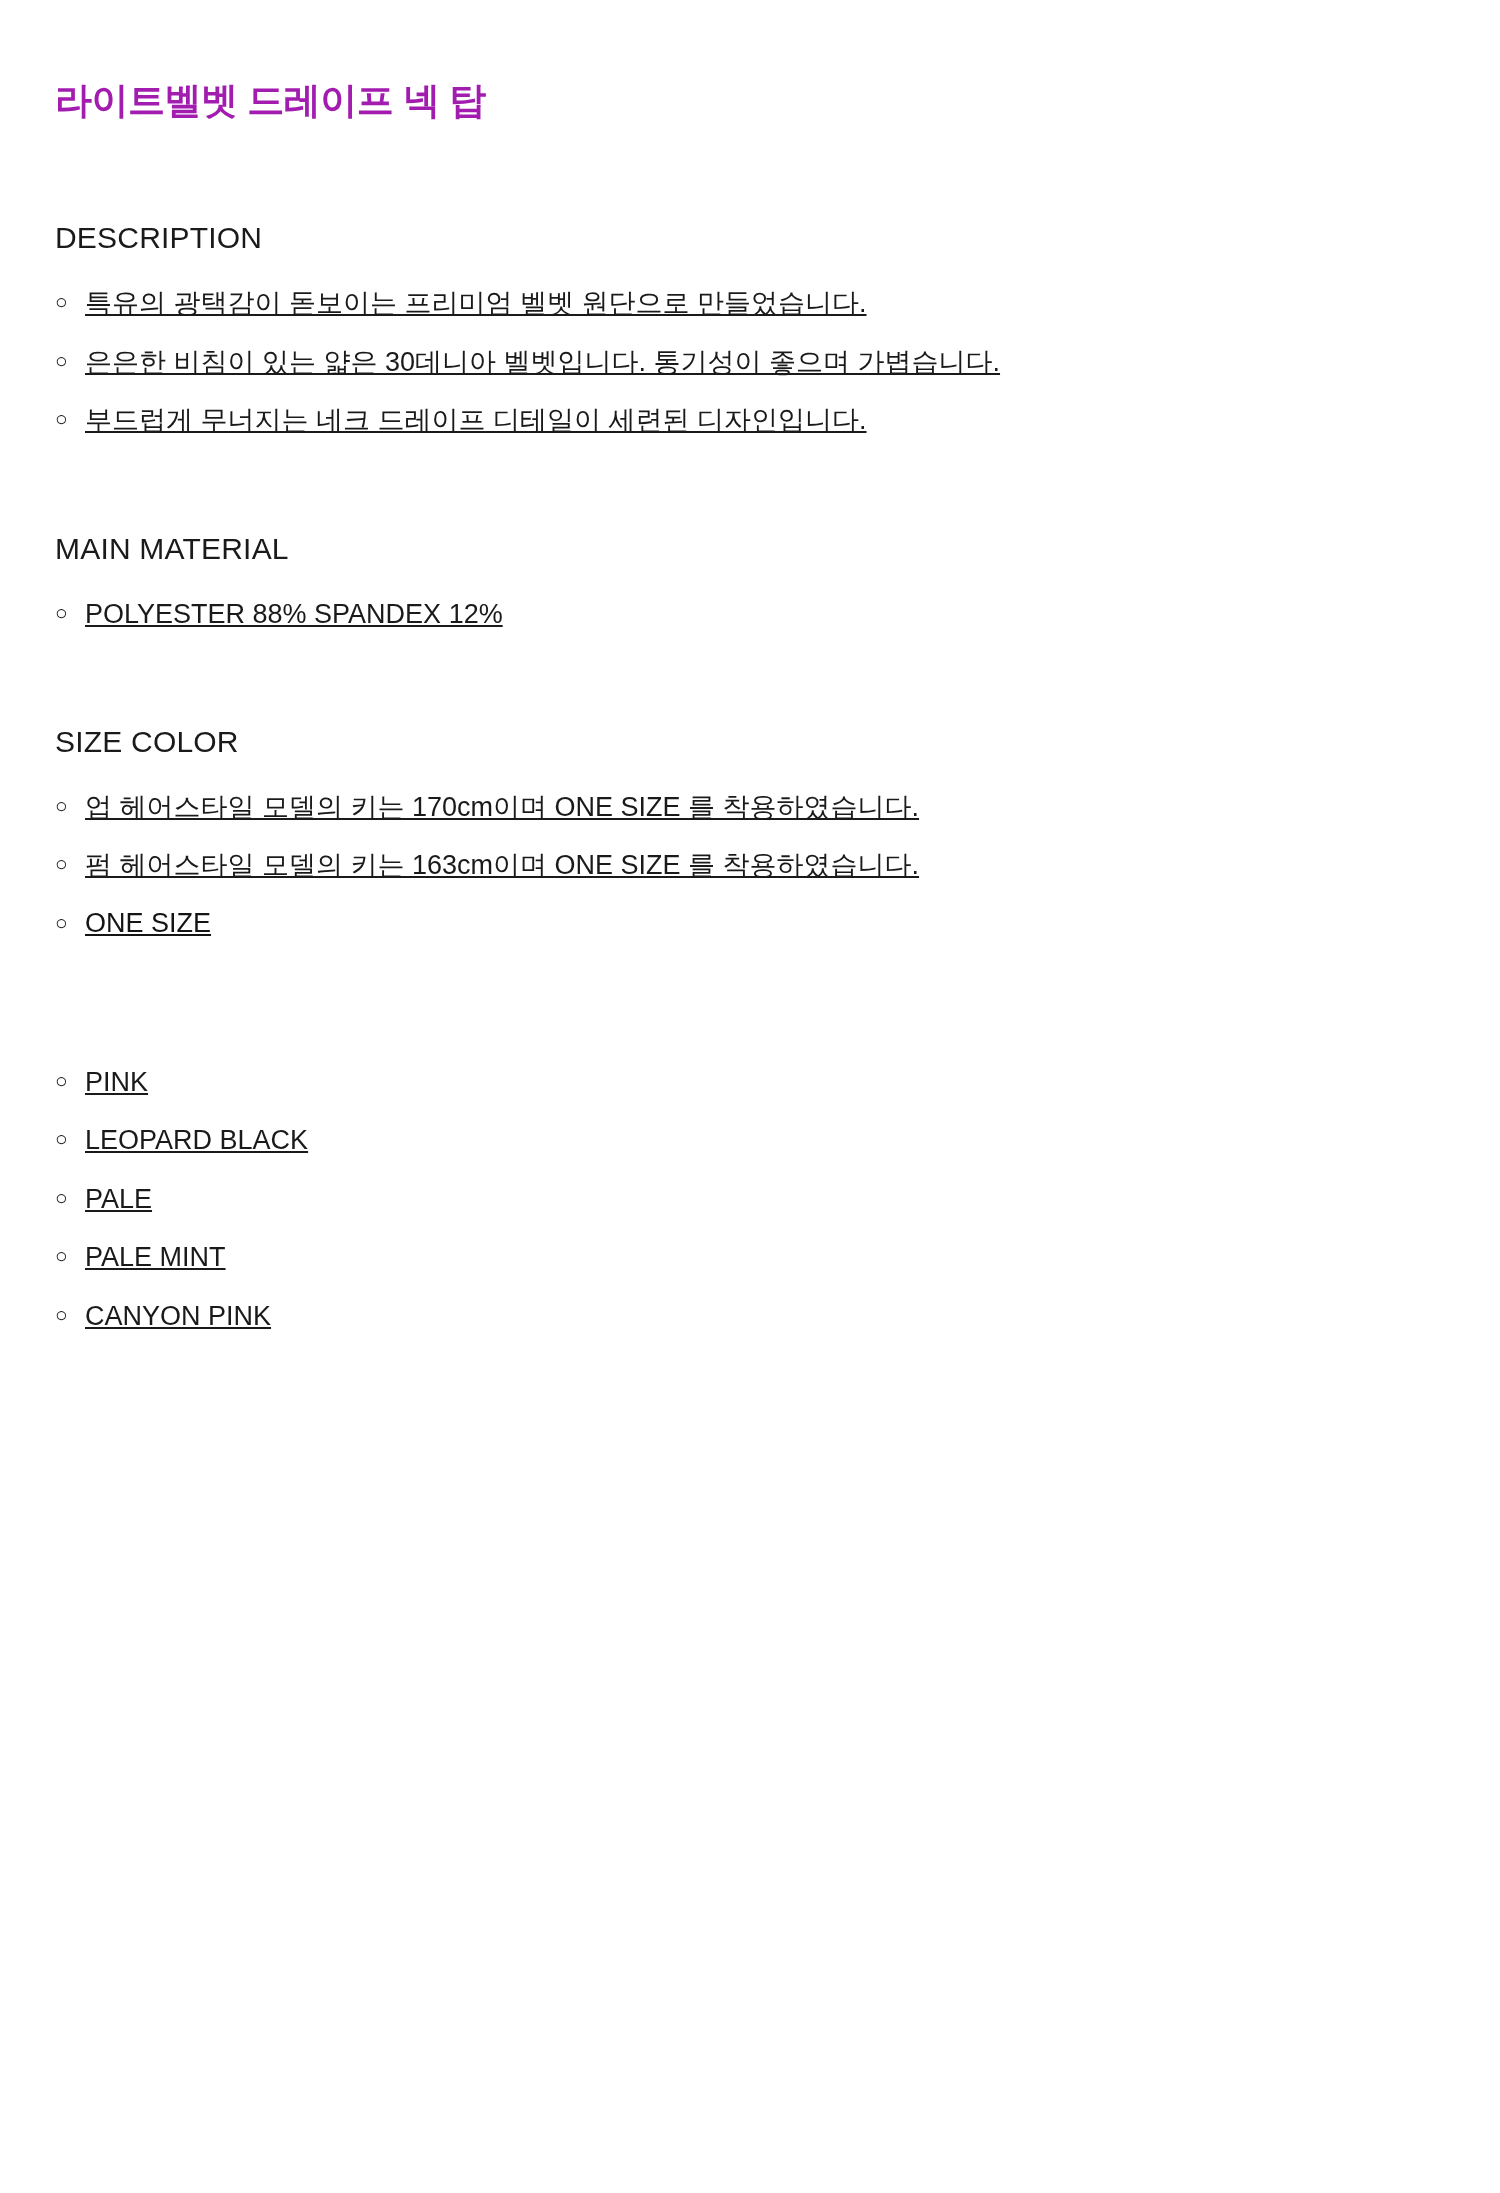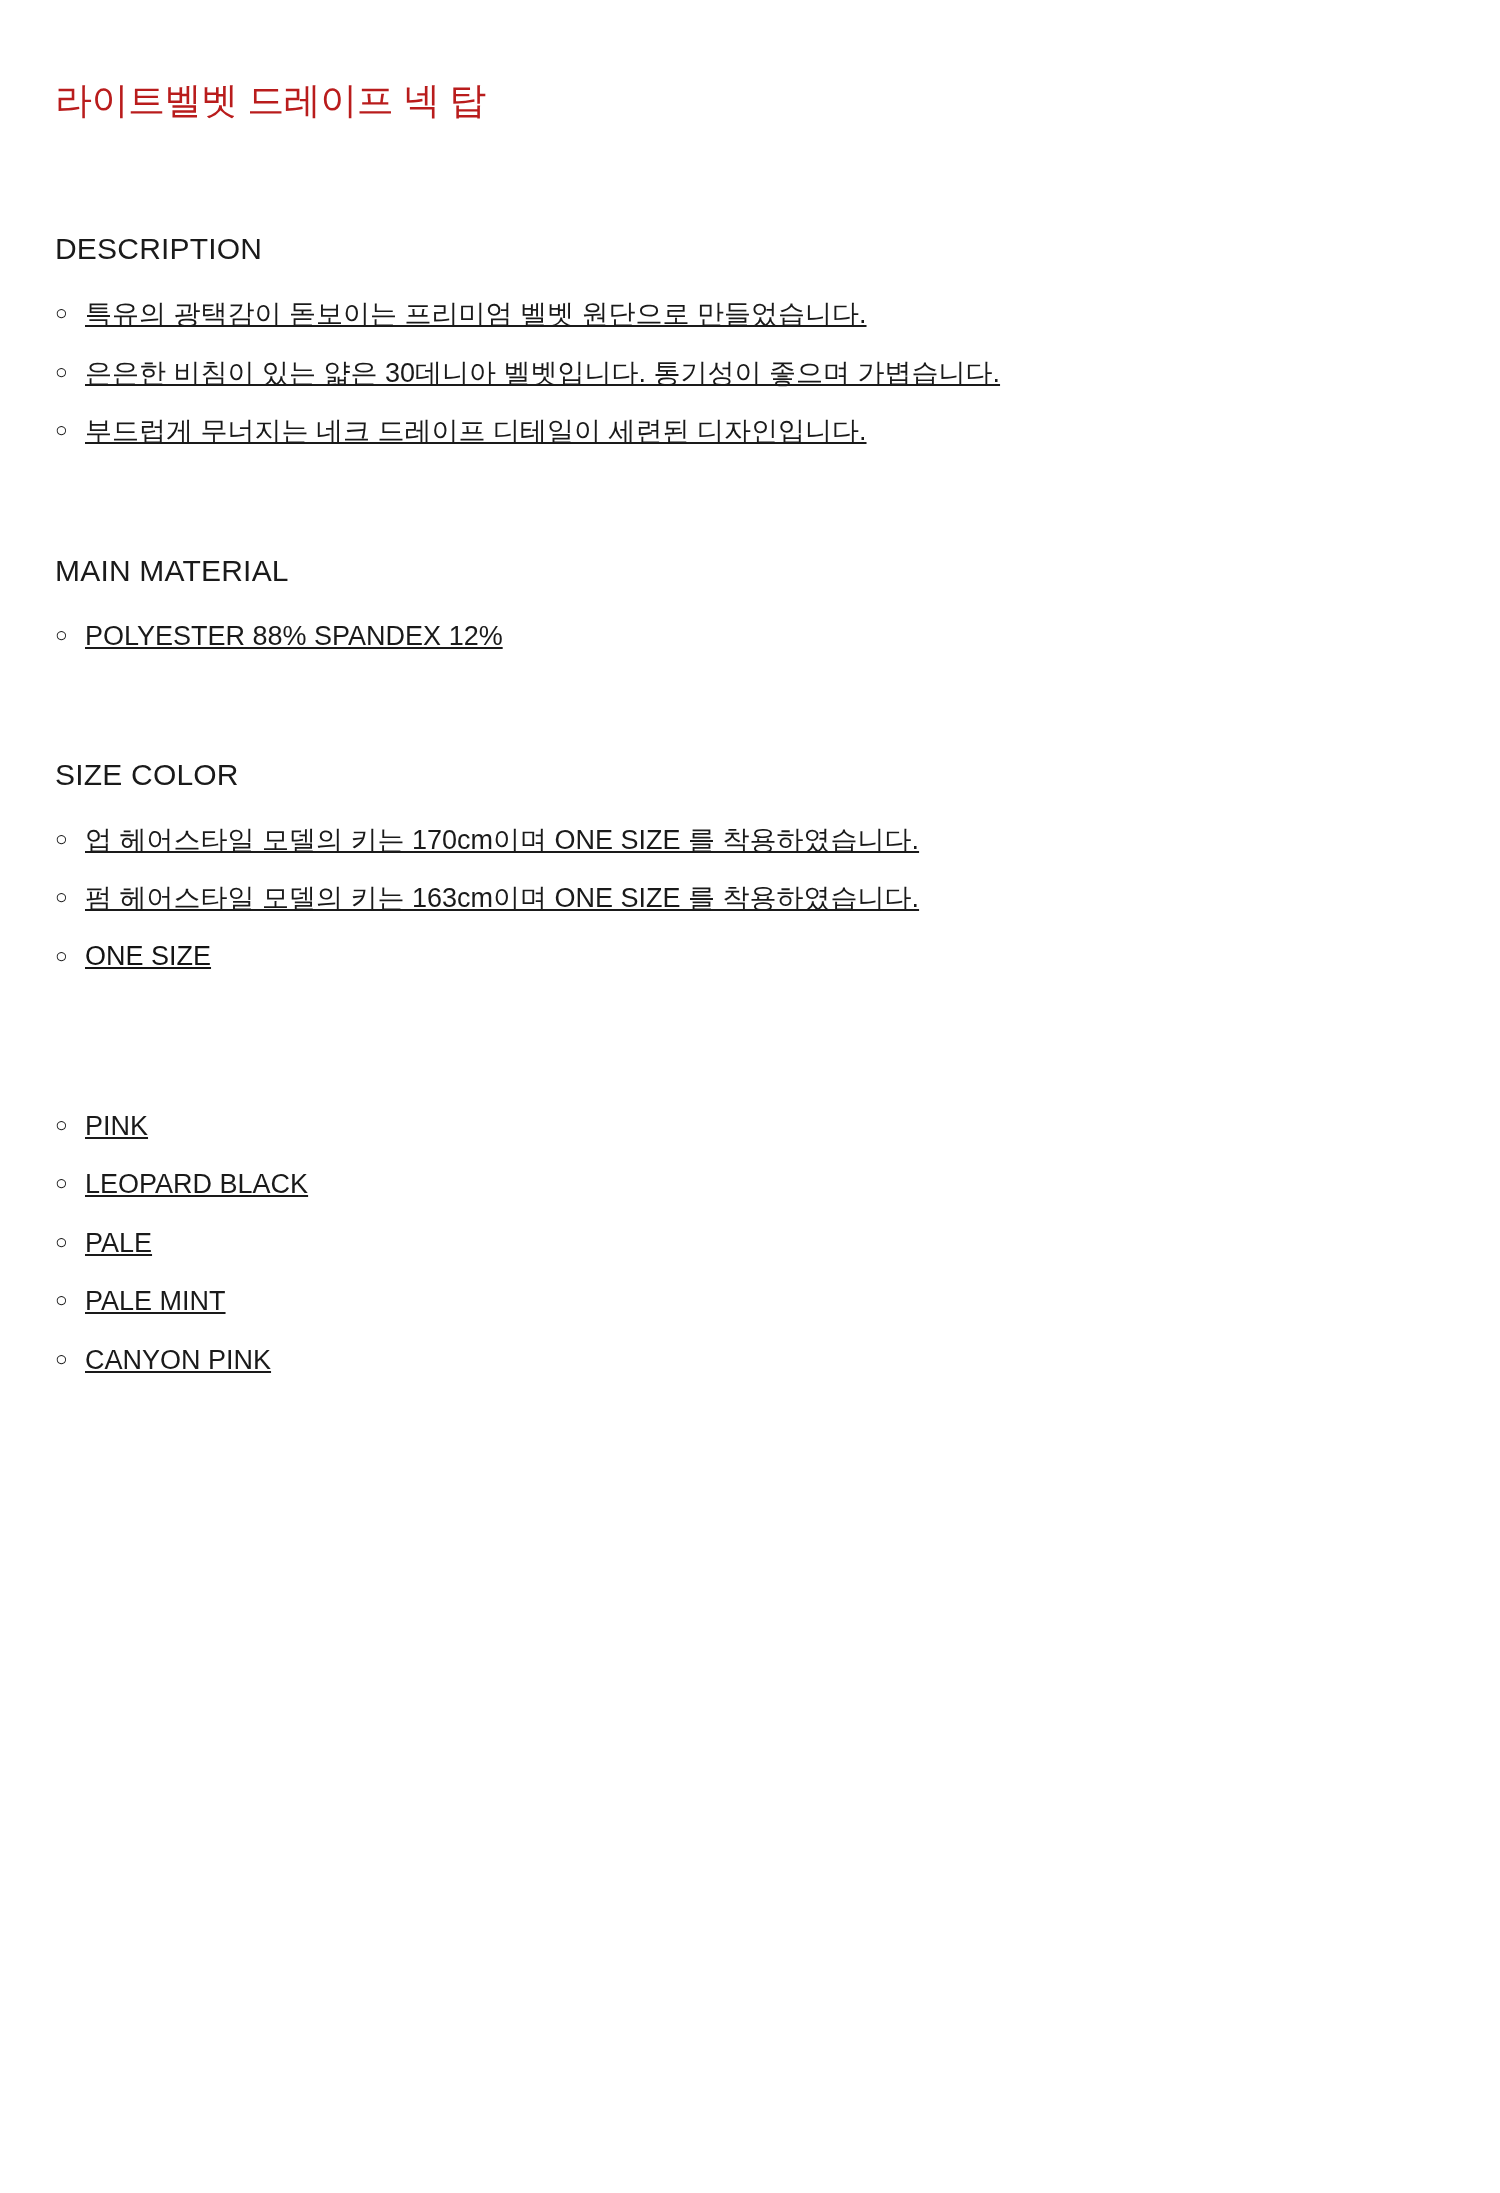--- a/index.html
+++ b/index.html
@@ -16,28 +16,28 @@
   }
   .page {
     width: 1500px;
     min-height: 2193px;
     box-sizing: border-box;
     padding: 78px 60px 60px 55px;
     position: relative;
   }
   .product-title {
     font-size: 37px;
-    font-weight: 400;
+    font-weight: 700;
     letter-spacing: -0.5px;
     line-height: 1.25;
     margin: 0 0 0 0;
-    color: #b91c1c;
+    color: #a21caf;
   }
   .section {
-    margin-top: 12px;
+    margin-top: 1px;
   }
   .section-heading {
     font-size: 30px;
     font-weight: 400;
     letter-spacing: 0.2px;
     color: #1a1a1a;
     margin: 0;
   }
   .bullet-line {
     font-size: 27px;

